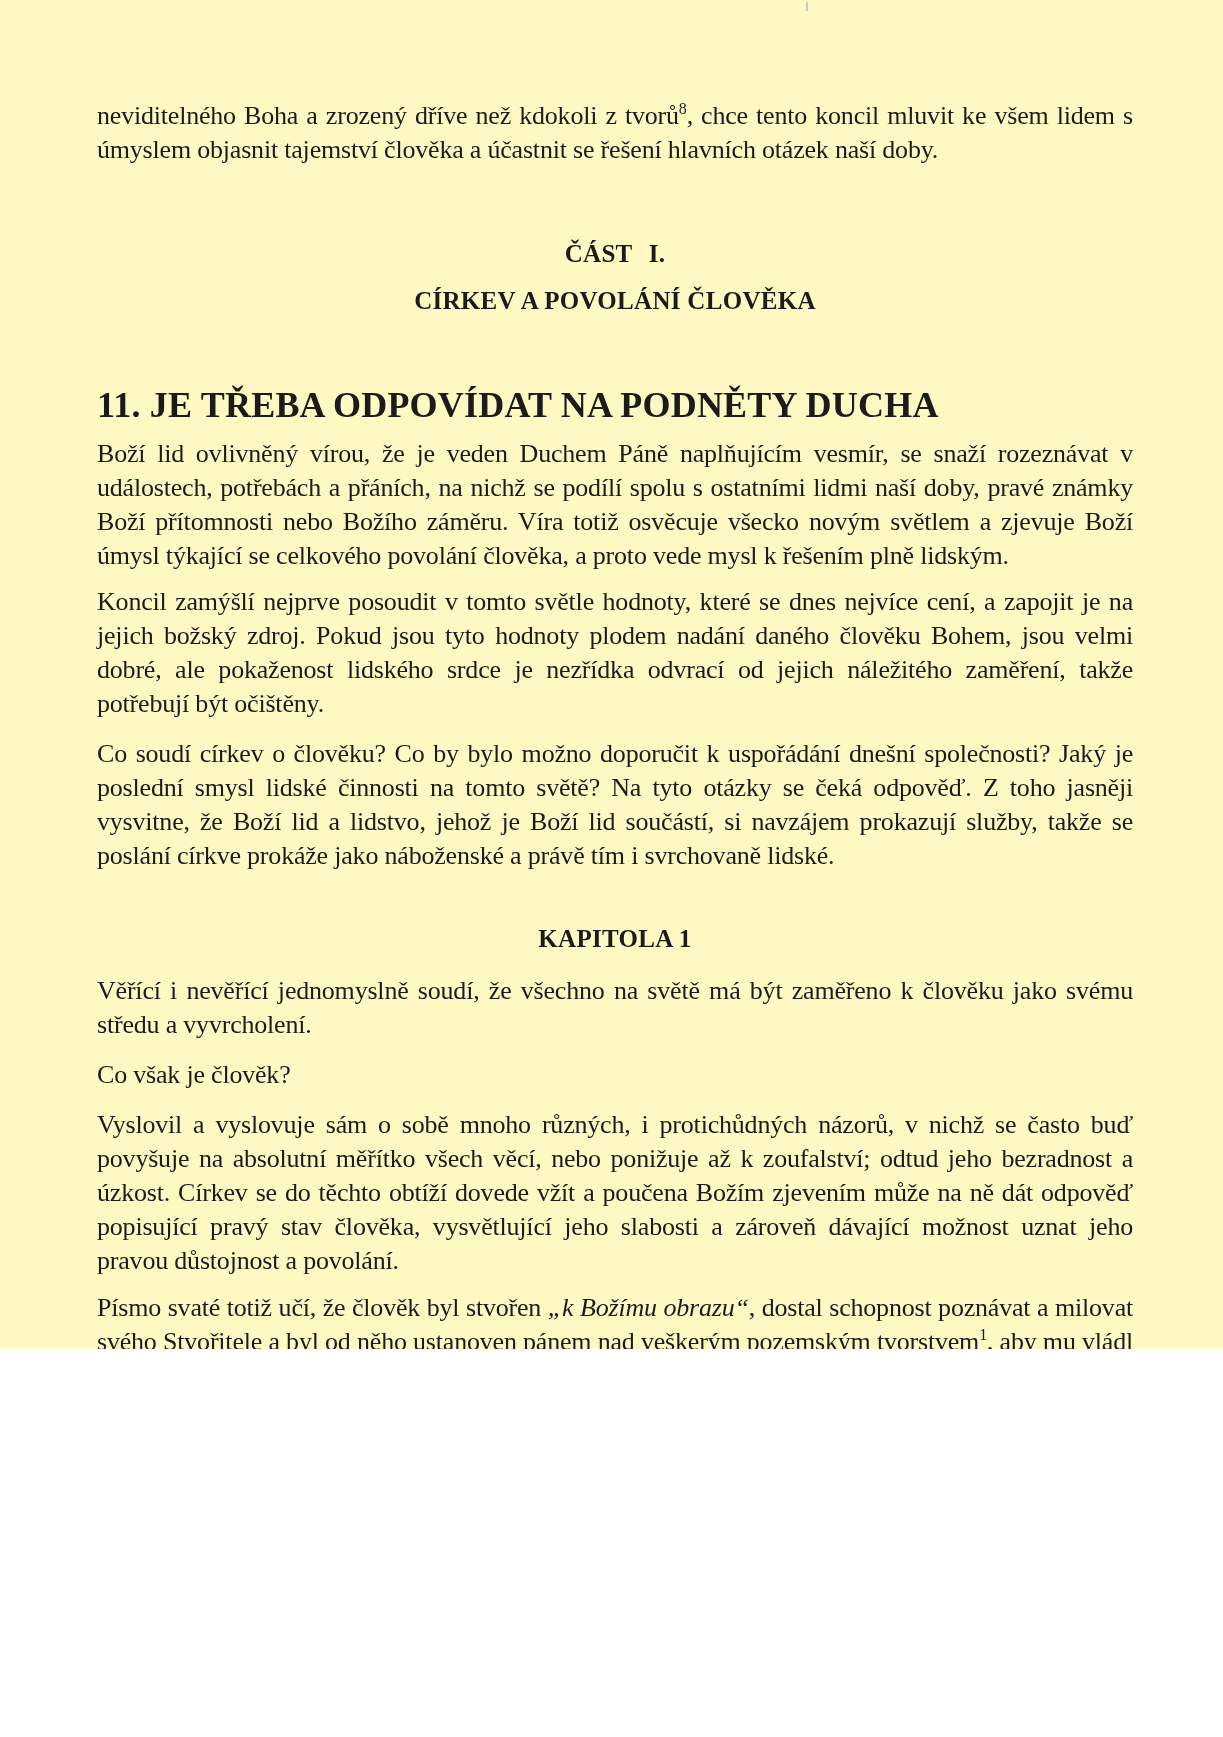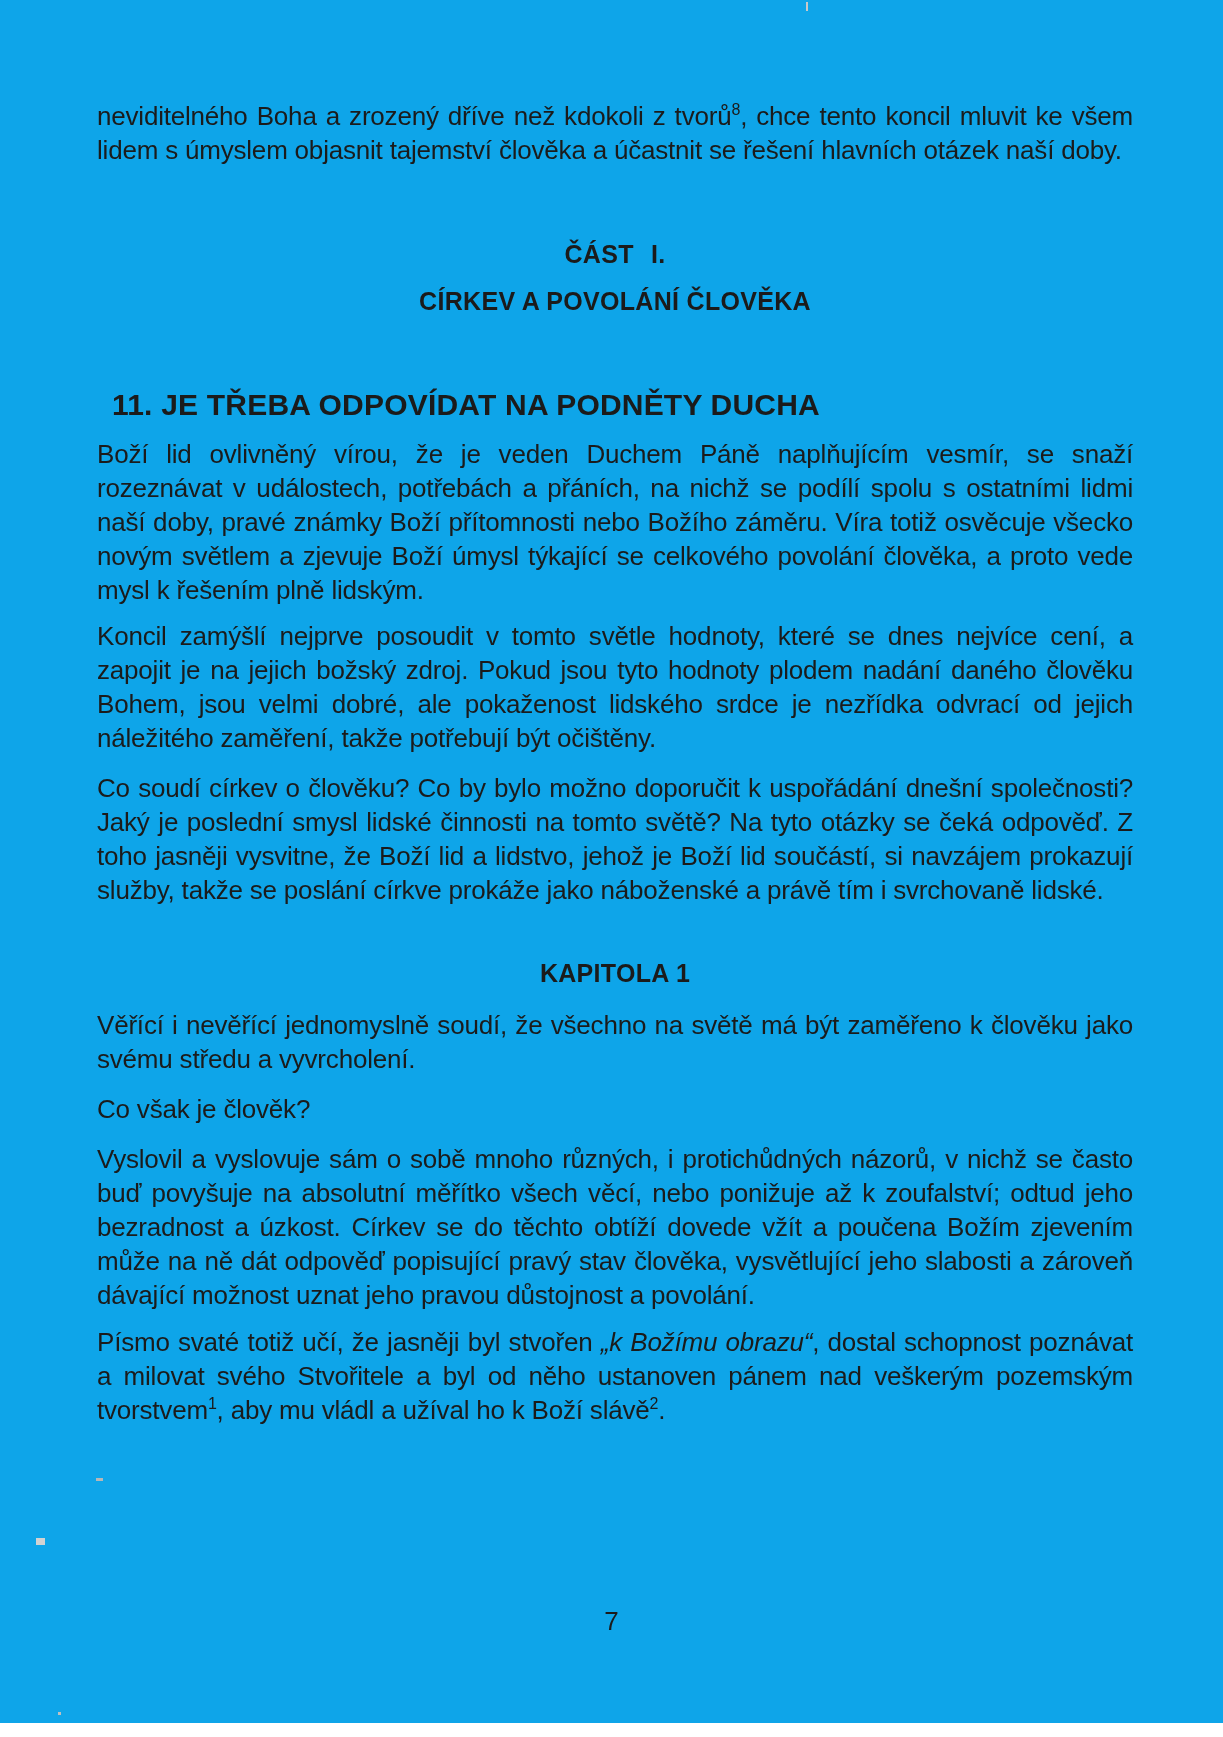--- a/index.html
+++ b/index.html
@@ -4,24 +4,24 @@
 <title>Scanned document page</title>
 <style>
   html, body {
     margin: 0;
     padding: 0;
     background: #ffffff;
   }
   .page {
     position: relative;
     width: 1223px;
-    height: 1723px;
-    background: #0ea5e9;
+    height: 1349px;
+    background: #fef9c3;
     overflow: hidden;
-    font-family: Liberation Sans, sans-serif;
+    font-family: Liberation Serif, serif;
     color: #1b1b1b;
   }
   .content {
     position: absolute;
     left: 97px;
     top: 0;
     width: 1036px;
     padding-top: 99px;
   }
   .body-text {
@@ -37,23 +37,23 @@
     font-weight: bold;
     font-size: 25px;
     line-height: 38px;
     letter-spacing: 0.3px;
   }
   .part-title        { margin-top: 68px; word-spacing: 10px; }
   .part-subtitle     { margin-top: 9px; text-align: center; }
   .chapter-title     { margin-top: 47px; }
   .chapter-subtitle  { margin-top: 5px; }
   .section-heading {
-    margin: 15px;
+    margin: 0;
     font-weight: bold;
-    font-size: 30px;
+    font-size: 36px;
     line-height: 34px;
     letter-spacing: 0.2px;
     text-align: left;
   }
   .section-11-heading { margin-top: 68px; }
   .section-12-heading { margin-top: 62px; }
   .mt-p1  { margin-top: 15px; }
   .mt-p2  { margin-top: 12px; }
   .mt-p3  { margin-top: 16px; }
   .mt-p4  { margin-top: 16px; }
@@ -105,21 +105,21 @@
     <p class="body-text mt-p2">Koncil zamýšlí nejprve posoudit v tomto světle hodnoty, které se dnes nejvíce cení, a zapojit je na jejich božský zdroj. Pokud jsou tyto hodnoty plodem nadání daného člověku Bohem, jsou velmi dobré, ale pokaženost lidského srdce je nezřídka odvrací od jejich náležitého zaměření, takže potřebují být očištěny.</p>
     <p class="body-text mt-p3">Co soudí církev o člověku? Co by bylo možno doporučit k uspořádání dnešní společnosti? Jaký je poslední smysl lidské činnosti na tomto světě? Na tyto otázky se čeká odpověď. Z toho jasněji vysvitne, že Boží lid a lidstvo, jehož je Boží lid součástí, si navzájem prokazují služby, takže se poslání církve prokáže jako náboženské a právě tím i svrchovaně lidské.</p>
 
     <h2 class="center-heading chapter-title">KAPITOLA 1</h2>
 
 
     <p class="body-text mt-p4">Věřící i nevěřící jednomyslně soudí, že všechno na světě má být zaměřeno k člověku jako svému středu a vyvrcholení.</p>
     <p class="body-text mt-p5">Co však je člověk?</p>
     <p class="body-text mt-p6">Vyslovil a vyslovuje sám o sobě mnoho různých, i protichůdných názorů, v nichž se často buď povyšuje na absolutní měřítko všech věcí, nebo ponižuje až k zoufalství; odtud jeho bezradnost a úzkost. Církev se do těchto obtíží dovede vžít a poučena Božím zjevením může na ně dát odpověď popisující pravý stav člověka, vysvětlující jeho slabosti a zároveň dávající možnost uznat jeho pravou důstojnost a povolání.</p>
 
-    <p class="body-text mt-p7"><span>Písmo svaté totiž učí, že jasněji byl stvořen </span><span class="italic">„k Božímu obrazu“</span><span>, dostal schopnost poznávat a milovat svého Stvořitele a byl od něho ustanoven pánem nad veškerým pozemským tvorstvem</span><sup>1</sup><span>, aby mu vládl a užíval ho k Boží slávě</span><sup>2</sup><span>.</span></p>
+    <p class="body-text mt-p7"><span>Písmo svaté totiž učí, že člověk byl stvořen </span><span class="italic">„k Božímu obrazu“</span><span>, dostal schopnost poznávat a milovat svého Stvořitele a byl od něho ustanoven pánem nad veškerým pozemským tvorstvem</span><sup>1</sup><span>, aby mu vládl a užíval ho k Boží slávě</span><sup>2</sup><span>.</span></p>
 
 
   </div>
 
   <div class="page-number">7</div>
 
   <div class="speck speck-top"></div>
   <div class="speck speck-dash"></div>
   <div class="speck speck-blob"></div>
   <div class="speck speck-bottom"></div>

